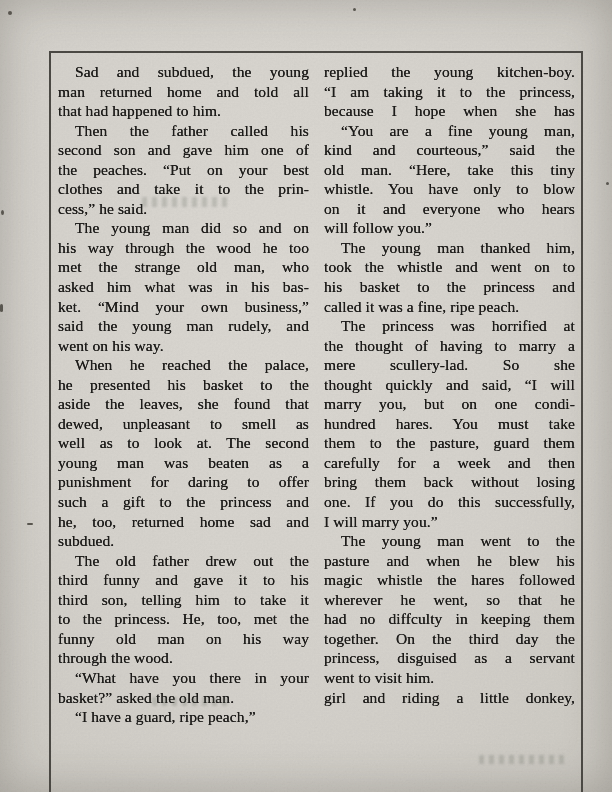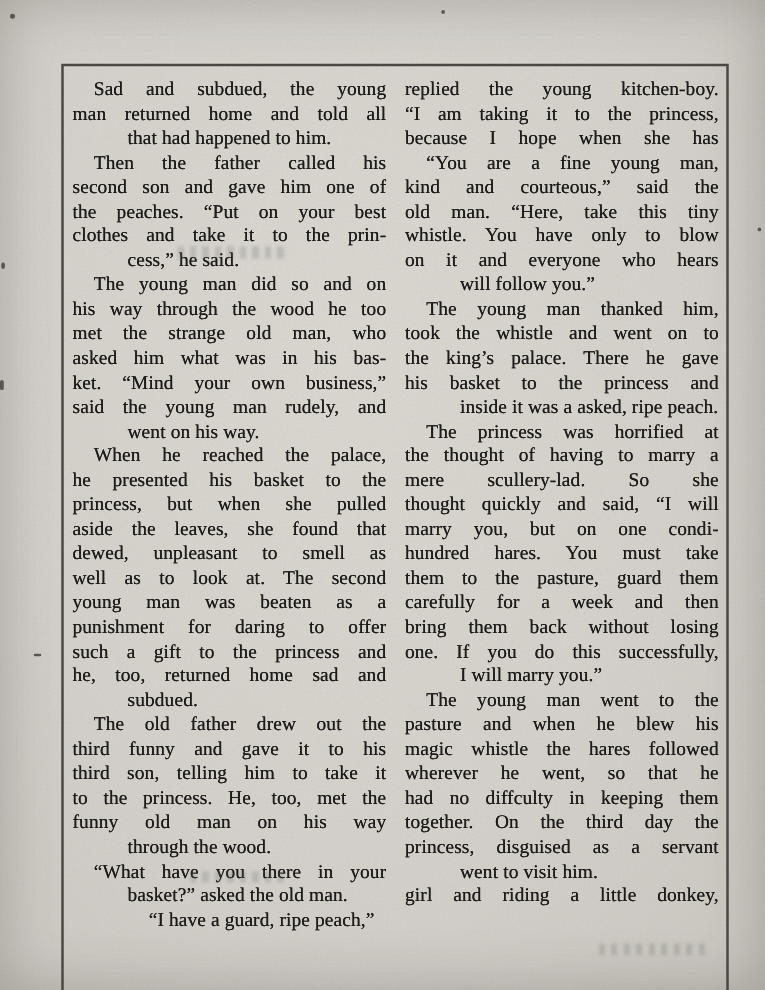--- a/index.html
+++ b/index.html
@@ -18,21 +18,21 @@
   }
   .cols{display:flex;gap:15px;height:100%;}
   .col{
     flex:1;min-width:0;
     font-size:15.5px;line-height:19.55px;
     letter-spacing:.1px;
     text-shadow:0 0 .5px currentColor;
   }
   .para{margin:0;}
   .line{text-align:justify;text-align-last:justify;white-space:normal;overflow:hidden;}
-  .line.end{text-align-last:auto;margin-left:44px;}
+  .line.end{text-align-last:auto;}
   .para.indent .line:first-child{text-indent:17px;}
   .grain{position:absolute;inset:0;filter:url(#grainF);opacity:.5;mix-blend-mode:multiply;pointer-events:none;}
   .speck{position:absolute;background:#5a5750;border-radius:50%;pointer-events:none;}
   .smudge{
     position:absolute;pointer-events:none;border-radius:2px;
     background:repeating-linear-gradient(90deg, rgba(95,100,92,.22) 0 5px, transparent 5px 10px);
     filter:blur(1.1px);
   }
 </style>
 </head>
@@ -68,21 +68,20 @@
           <div class="line">his way through the wood he too</div>
           <div class="line">met the strange old man, who</div>
           <div class="line">asked him what was in his bas-</div>
           <div class="line">ket. “Mind your own business,”</div>
           <div class="line">said the young man rudely, and</div>
           <div class="line end">went on his way.</div>
         </div>
         <div class="para indent">
           <div class="line">When he reached the palace,</div>
           <div class="line">he presented his basket to the</div>
-          <div class="line">princess, but when she pulled</div>
           <div class="line">aside the leaves, she found that</div>
           <div class="line">dewed, unpleasant to smell as</div>
           <div class="line">well as to look at. The second</div>
           <div class="line">young man was beaten as a</div>
           <div class="line">punishment for daring to offer</div>
           <div class="line">such a gift to the princess and</div>
           <div class="line">he, too, returned home sad and</div>
           <div class="line end">subdued.</div>
         </div>
         <div class="para indent">
@@ -111,23 +110,22 @@
           <div class="line">“You are a fine young man,</div>
           <div class="line">kind and courteous,” said the</div>
           <div class="line">old man. “Here, take this tiny</div>
           <div class="line">whistle. You have only to blow</div>
           <div class="line">on it and everyone who hears</div>
           <div class="line end">will follow you.”</div>
         </div>
         <div class="para indent">
           <div class="line">The young man thanked him,</div>
           <div class="line">took the whistle and went on to</div>
-          <div class="line">the king’s palace. There he gave</div>
           <div class="line">his basket to the princess and</div>
-          <div class="line end">inside it was a asked, ripe peach.</div>
+          <div class="line end">called it was a fine, ripe peach.</div>
         </div>
         <div class="para indent">
           <div class="line">The princess was horrified at</div>
           <div class="line">the thought of having to marry a</div>
           <div class="line">mere scullery-lad. So she</div>
           <div class="line">thought quickly and said, “I will</div>
           <div class="line">marry you, but on one condi-</div>
           <div class="line">hundred hares. You must take</div>
           <div class="line">them to the pasture, guard them</div>
           <div class="line">carefully for a week and then</div>

